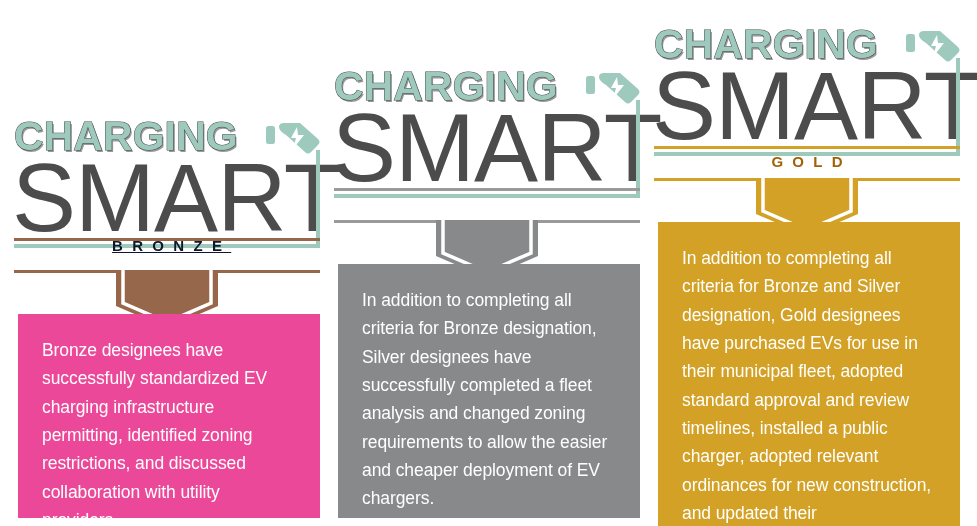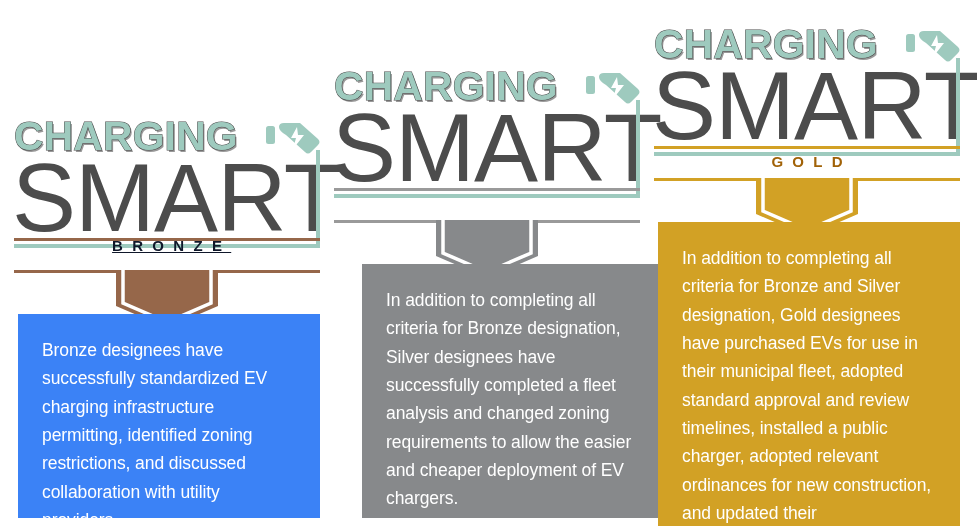--- a/index.html
+++ b/index.html
@@ -128,21 +128,21 @@
 
     <div class="rule" style="left:0px;top:142px;width:306px;background:#96674a;"></div>
     <div class="tier-label" style="left:0px;top:142px;width:306px;color:#0f172a;text-decoration:underline;">BRONZE</div>
     <div class="rule" style="left:0px;top:174px;width:306px;background:#96674a;"></div>
 
     <svg class="shield" style="left:102px;top:174px;width:102px;height:58px;" viewBox="0 0 102 58">
       <path d="M0 0 L102 0 L102 36 L51 58 L0 36 Z" fill="#96674a"></path>
       <path d="M7 0 L7 33 L51 52 L95 33 L95 0" fill="none" stroke="#ffffff" stroke-width="3.5"></path>
     </svg>
 
-    <div class="blurb" style="left:4px;top:218px;width:302px;height:204px;background:#3b82f6;padding:22px 24px 20px 24px;">Bronze designees have successfully standardized EV charging infrastructure permitting, identified zoning restrictions, and discussed collaboration with utility providers.</div>
+    <div class="blurb" style="left:4px;top:218px;width:302px;height:204px;background:#ec4899;padding:22px 24px 20px 24px;">Bronze designees have successfully standardized EV charging infrastructure permitting, identified zoning restrictions, and discussed collaboration with utility providers.</div>
   </div>
 
   <div class="tier" style="left:334px;top:46px;width:306px;">
 
     <div class="logo" style="--chrow:40px;--chsize:40px;--smsize:96px;--smrow:100px;--smtop:-6px;
                 --plugtop:2px;--plugleft:252px;--plugw:58px;--plugh:38px;">
       <div class="charging-row">
         <span class="charging-word">CHARGING</span>
         <svg class="plug-icon" viewBox="0 0 58 38">
           <rect x="0" y="8" width="9" height="18" rx="2.5" fill="#9ecabe"></rect>
@@ -158,21 +158,21 @@
     </div>
 
     <div class="rule" style="left:0px;top:142px;width:306px;background:#9a9a9a;"></div>
     <div class="rule" style="left:0px;top:174px;width:306px;background:#9a9a9a;"></div>
 
     <svg class="shield" style="left:102px;top:174px;width:102px;height:58px;" viewBox="0 0 102 58">
       <path d="M0 0 L102 0 L102 36 L51 58 L0 36 Z" fill="#87898b"></path>
       <path d="M7 0 L7 33 L51 52 L95 33 L95 0" fill="none" stroke="#ffffff" stroke-width="3.5"></path>
     </svg>
 
-    <div class="blurb" style="left:4px;top:218px;width:302px;height:254px;background:#87898b;padding:22px 24px 23px 24px;margin-left:24px;">In addition to completing all criteria for Bronze designation, Silver designees have successfully completed a fleet analysis and changed zoning requirements to allow the easier and cheaper deployment of EV chargers.</div>
+    <div class="blurb" style="left:4px;top:218px;width:302px;height:254px;background:#87898b;padding:22px 24px 23px 24px;">In addition to completing all criteria for Bronze designation, Silver designees have successfully completed a fleet analysis and changed zoning requirements to allow the easier and cheaper deployment of EV chargers.</div>
   </div>
 
   <div class="tier" style="left:654px;top:4px;width:306px;">
 
     <div class="logo" style="--chrow:40px;--chsize:40px;--smsize:96px;--smrow:100px;--smtop:-6px;
                 --plugtop:2px;--plugleft:252px;--plugw:58px;--plugh:38px;">
       <div class="charging-row">
         <span class="charging-word">CHARGING</span>
         <svg class="plug-icon" viewBox="0 0 58 38">
           <rect x="0" y="8" width="9" height="18" rx="2.5" fill="#9ecabe"></rect>

